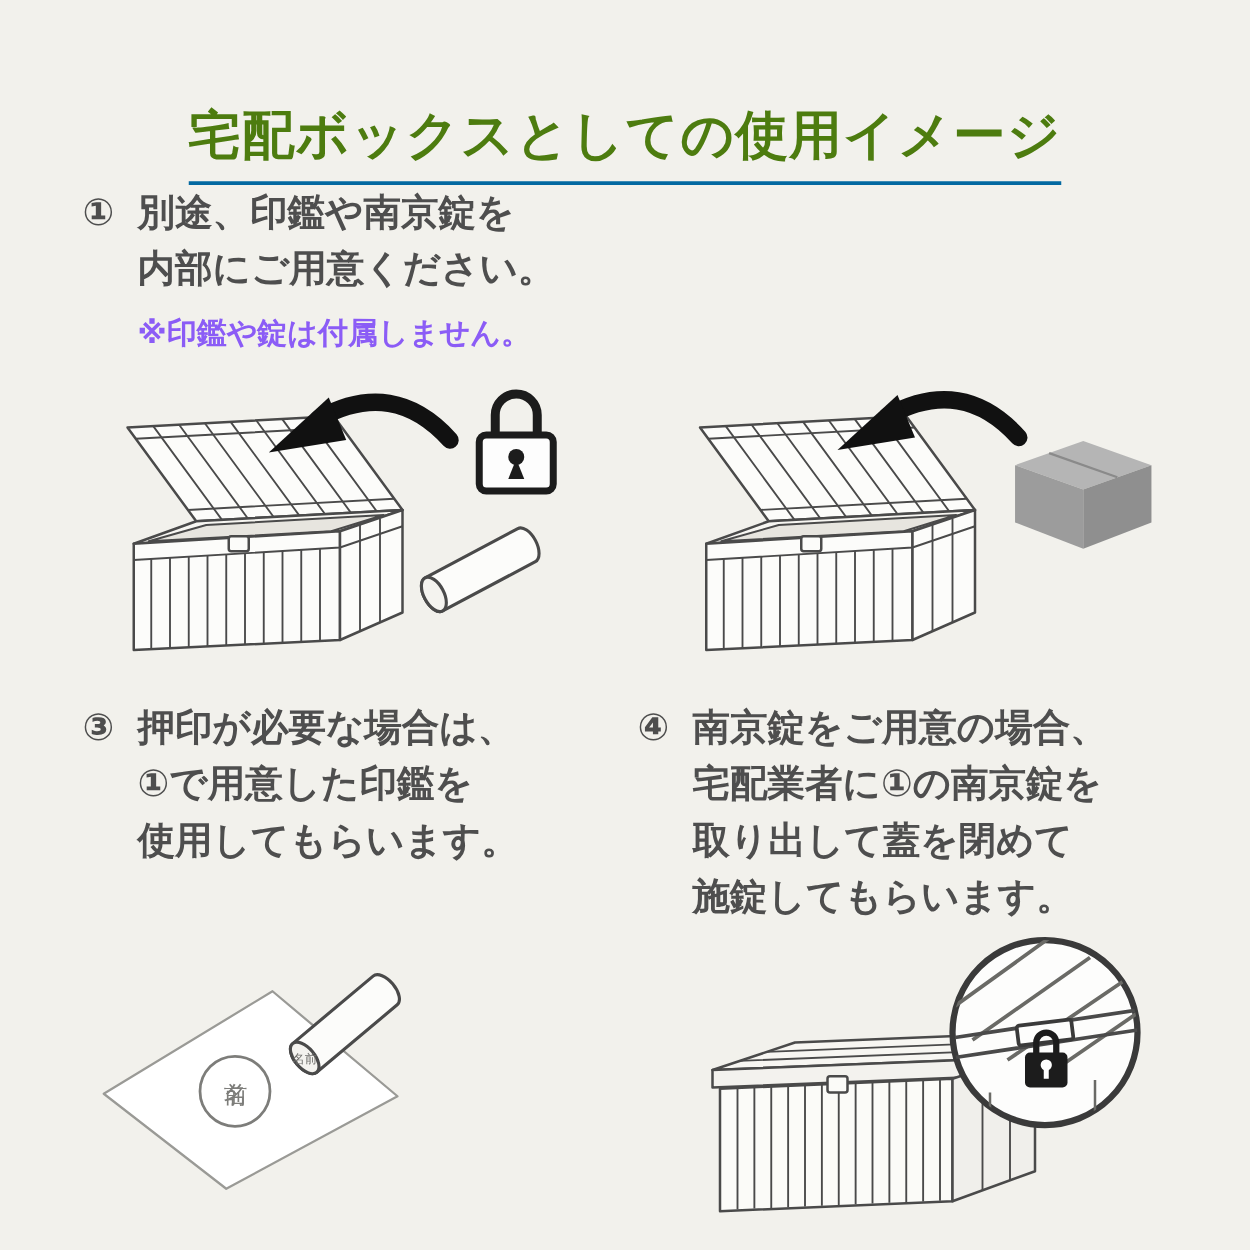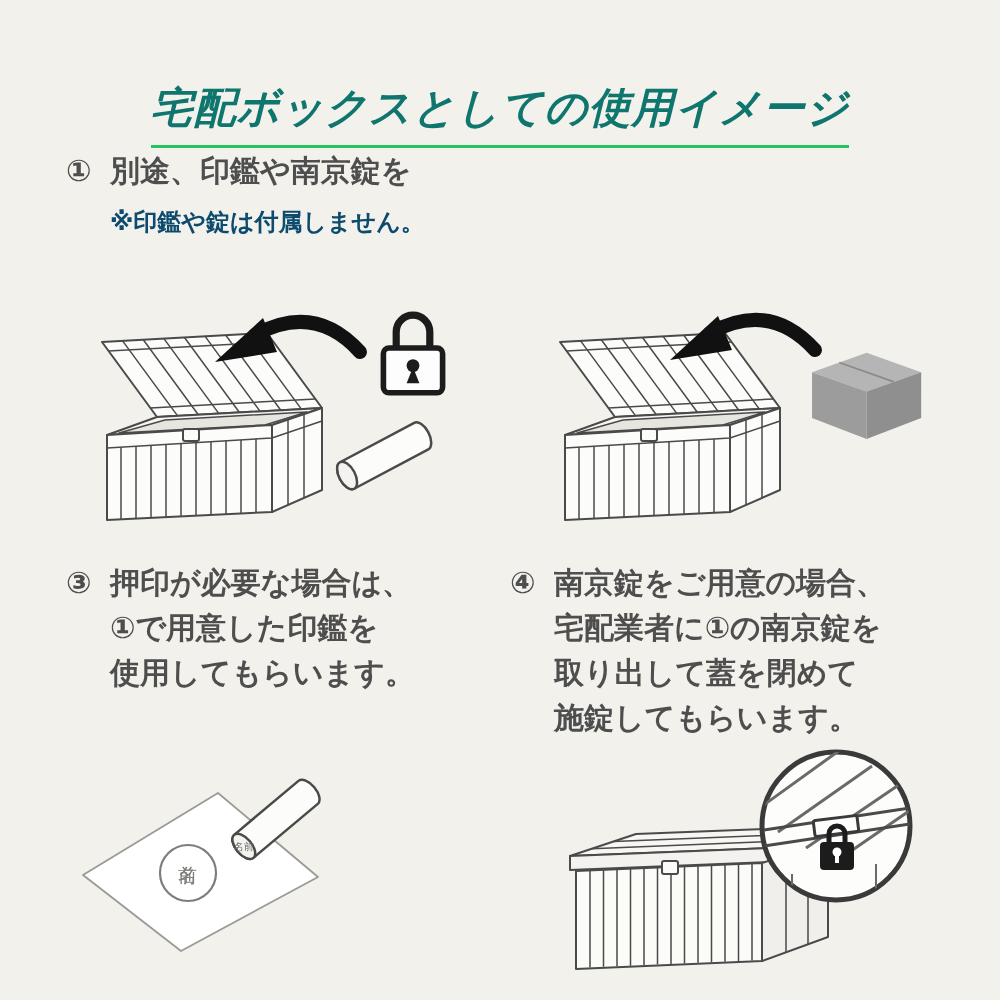--- a/index.html
+++ b/index.html
@@ -4,29 +4,29 @@
 <style>
   html,body{margin:0;padding:0;}
   .page{
     position:relative;width:1000px;height:1000px;overflow:hidden;
     background:#f2f1ec;
     font-family:"Liberation Sans","DejaVu Sans",sans-serif;
     color:#4e4e4e;
   }
   .title-wrap{position:absolute;top:52px;left:0;width:100%;text-align:center;}
   .page-title{
-    display:inline-block;font-size:42px;font-weight:bold;color:#0f766e;
-    letter-spacing:1px;border-bottom:3px solid #22c55e;padding-bottom:9px;font-style:italic;
+    display:inline-block;font-size:42px;font-weight:bold;color:#4d7c0f;
+    letter-spacing:1px;border-bottom:3px solid #0369a1;padding-bottom:9px;
   }
   .step{position:absolute;font-size:30px;line-height:45px;font-weight:bold;}
   .step p{margin:0;}
   .step .line{padding-left:44px;}
   .step .line.first{padding-left:0;}
   .step .num{display:inline-block;width:44px;}
-  .step .note{font-size:24px;color:#0c4a6e;padding-left:44px;margin-top:6px;}
+  .step .note{font-size:24px;color:#8b5cf6;padding-left:44px;margin-top:6px;}
   .ill{position:absolute;}
   .ill svg{display:block;width:100%;height:100%;}
 </style>
 </head>
 <body>
 
 <div class="page">
 
   <svg width="0" height="0" style="position:absolute" aria-hidden="true">
     <defs>
@@ -81,20 +81,21 @@
       </g>
     </defs>
   </svg>
 
   <header class="title-wrap">
     <h1 class="page-title">宅配ボックスとしての使用イメージ</h1>
   </header>
 
   <section class="step" style="left:66px;top:148px;">
     <p class="line first"><span class="num">①</span><span>別途、印鑑や南京錠を</span></p>
+    <p class="line">内部にご用意ください。</p>
     <p class="note">※印鑑や錠は付属しません。</p>
   </section>
 
 
   <div class="ill" style="left:75px;top:280px;width:430px;height:270px;">
     <svg viewBox="0 0 430 270">
       <use href="#openbox" transform="translate(12,40)"></use>
       <use href="#arrow" transform="translate(110,20)"></use>
       <use href="#padlock" transform="translate(302,28) scale(0.8)"></use>
       <g transform="translate(258,186) rotate(-28)">

